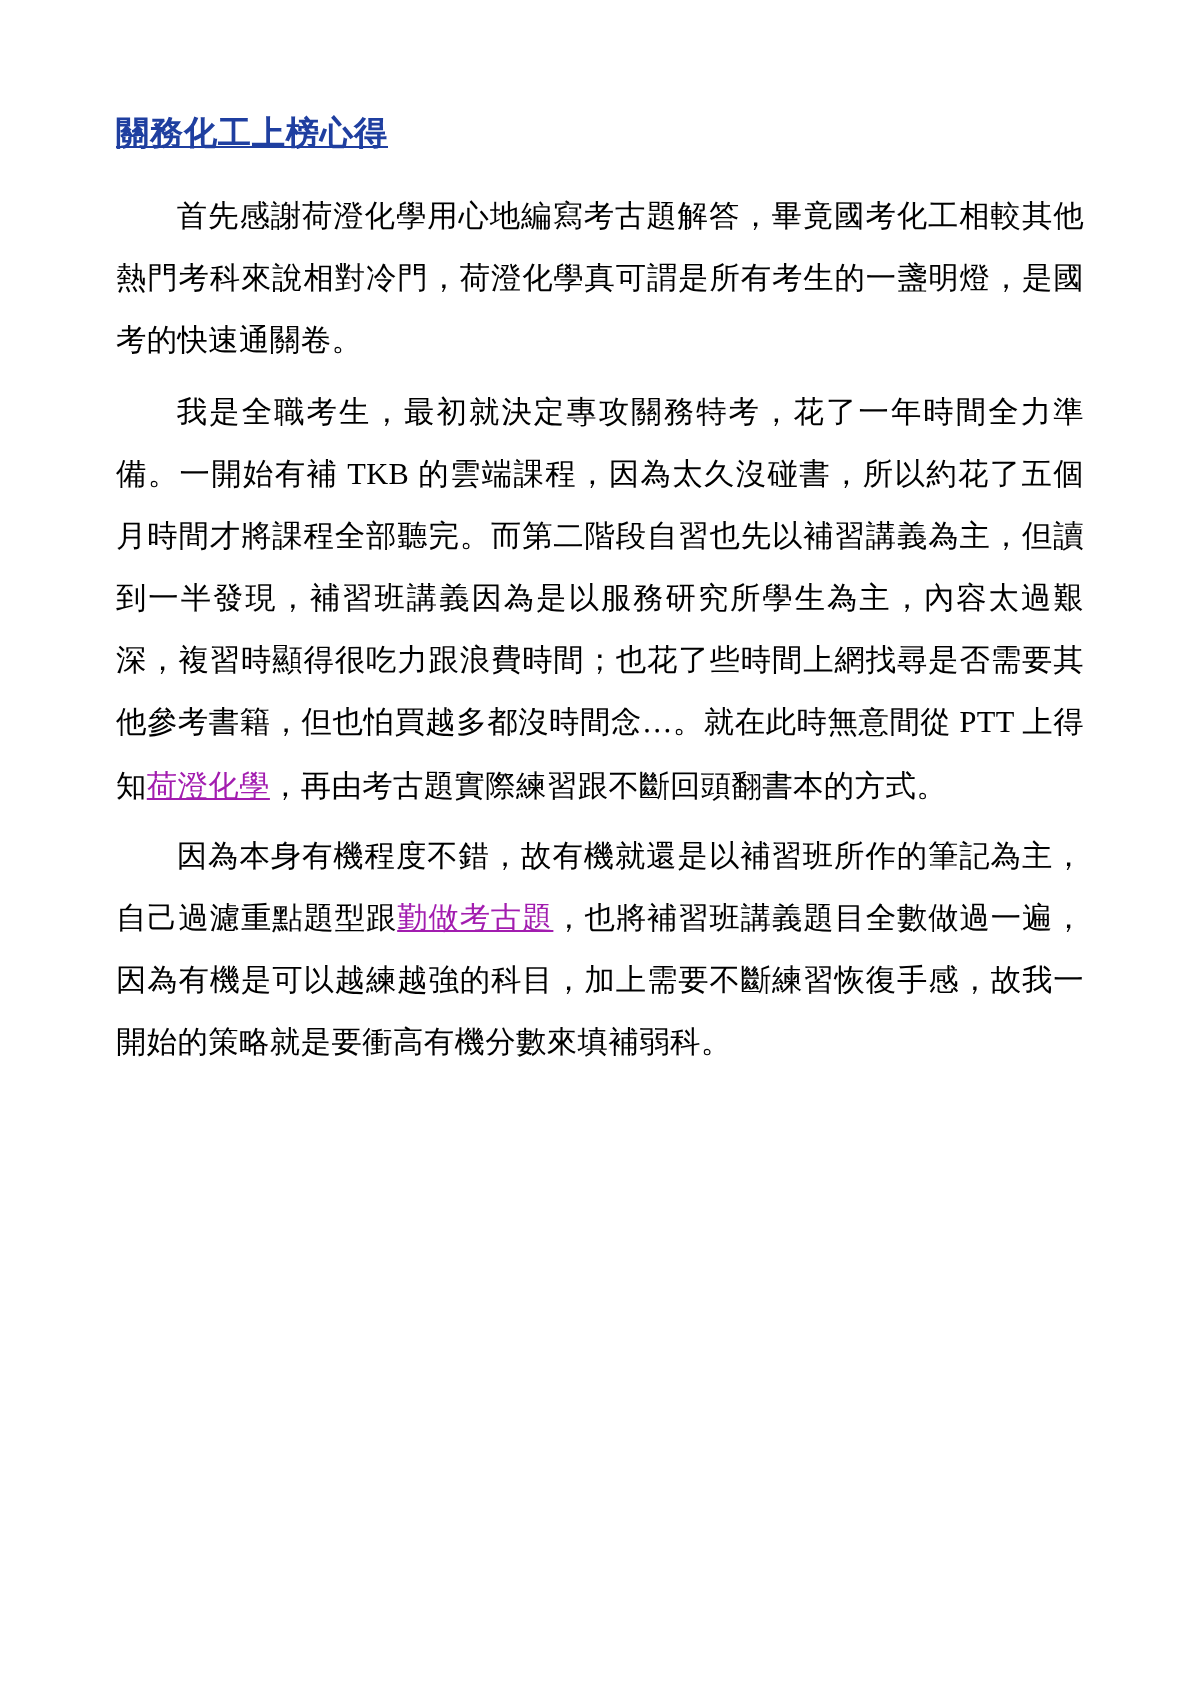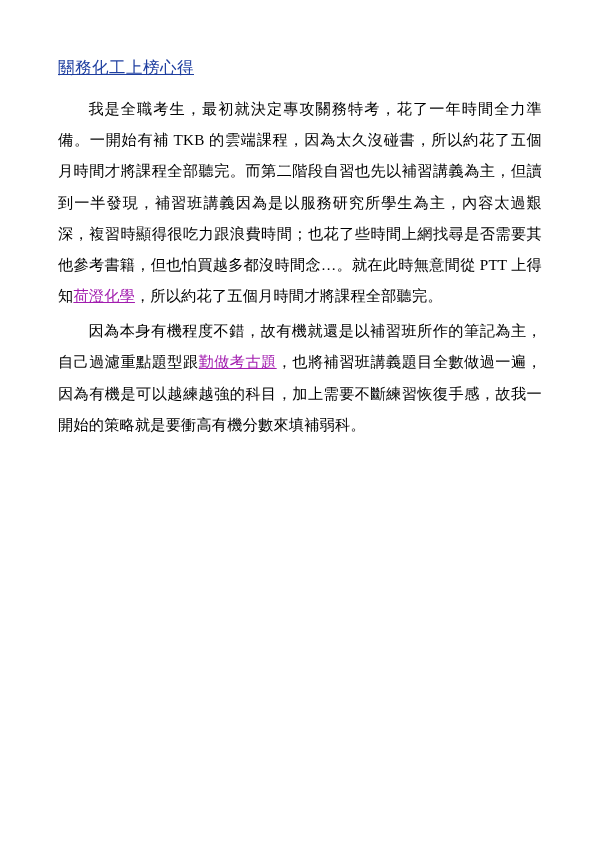--- a/index.html
+++ b/index.html
@@ -21,21 +21,21 @@
   }
   .content {
     position: absolute;
     left: 58px;
     top: 56px;
     width: 484px;
   }
   .doc-title {
     font-family: "Liberation Sans", "DejaVu Sans", sans-serif;
     font-size: 16.5px;
-    font-weight: normal;
+    font-weight: bold;
     color: #1f3fa0;
     text-decoration: underline;
     letter-spacing: 0.5px;
     margin: 0 0 14px 0;
     line-height: 1.4;
   }
   p.para {
     font-size: 15.2px;
     color: #000000;
     line-height: 2.05;
@@ -50,17 +50,18 @@
     text-decoration: underline;
   }
 </style>
 </head>
 <body>
 
 <div class="page">
   <div class="content">
     <h1 class="doc-title">關務化工上榜心得</h1>
     <div id="paras">
-        <p class="para"><span>我是全職考生，最初就決定專攻關務特考，花了一年時間全力準備。一開始有補 TKB 的雲端課程，因為太久沒碰書，所以約花了五個月時間才將課程全部聽完。而第二階段自習也先以補習講義為主，但讀到一半發現，補習班講義因為是以服務研究所學生為主，內容太過艱深，複習時顯得很吃力跟浪費時間；也花了些時間上網找尋是否需要其他參考書籍，但也怕買越多都沒時間念…。就在此時無意間從 PTT 上得知</span><span class="link">荷澄化學</span><span>，所以約花了五個月時間才將課程全部聽完。</span></p>
+        <p class="para"><span>首先感謝荷澄化學用心地編寫考古題解答，畢竟國考化工相較其他熱門考科來說相對冷門，荷澄化學真可謂是所有考生的一盞明燈，是國考的快速通關卷。</span></p>
+        <p class="para"><span>我是全職考生，最初就決定專攻關務特考，花了一年時間全力準備。一開始有補 TKB 的雲端課程，因為太久沒碰書，所以約花了五個月時間才將課程全部聽完。而第二階段自習也先以補習講義為主，但讀到一半發現，補習班講義因為是以服務研究所學生為主，內容太過艱深，複習時顯得很吃力跟浪費時間；也花了些時間上網找尋是否需要其他參考書籍，但也怕買越多都沒時間念…。就在此時無意間從 PTT 上得知</span><span class="link">荷澄化學</span><span>，再由考古題實際練習跟不斷回頭翻書本的方式。</span></p>
         <p class="para"><span>因為本身有機程度不錯，故有機就還是以補習班所作的筆記為主，自己過濾重點題型跟</span><span class="link">勤做考古題</span><span>，也將補習班講義題目全數做過一遍，因為有機是可以越練越強的科目，加上需要不斷練習恢復手感，故我一開始的策略就是要衝高有機分數來填補弱科。</span></p>
       </div>
   </div>
 </div>
 
 </body></html>

